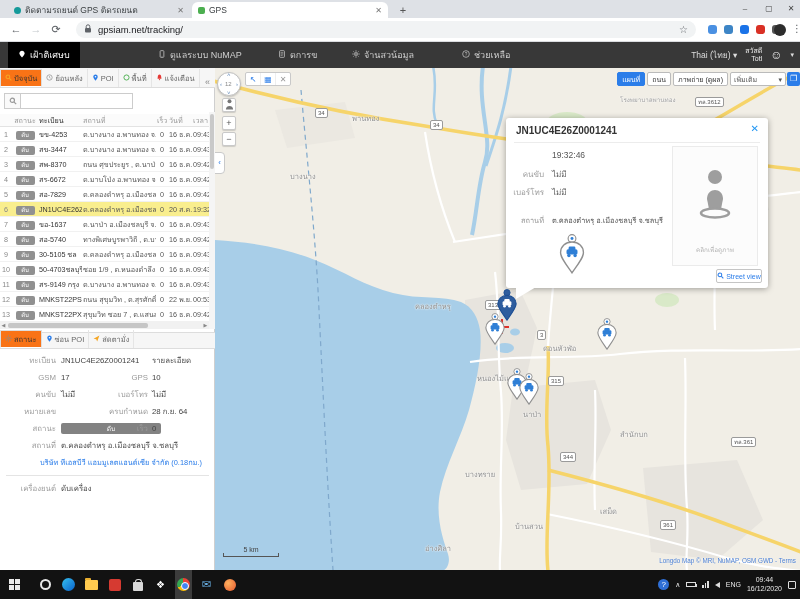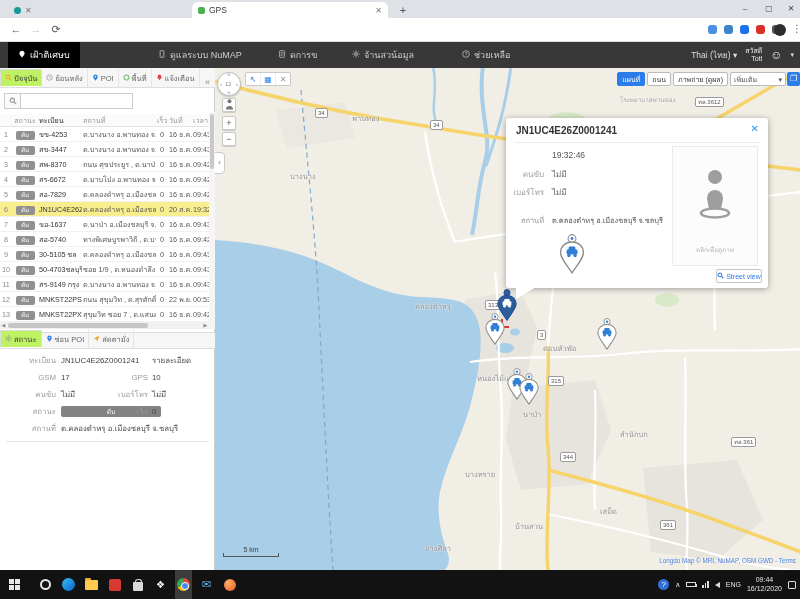--- a/index.html
+++ b/index.html
@@ -32,21 +32,21 @@
 .nav-item{position:absolute;top:0;height:26px;display:flex;align-items:center;gap:4px;padding:0 10px;color:#cfcfcf;font-size:9px;white-space:nowrap}
 .nav-item.active{background:#000;color:#fff}
 .nav-right{position:absolute;right:6px;top:0;height:26px;display:flex;align-items:center;gap:8px;color:#ddd;font-size:8.5px}
 .greet{display:flex;flex-direction:column;line-height:1.1;font-size:7px;text-align:right;color:#eee}
 .smiley{font-size:12px;color:#f0f0f0}
 
 
 .sidebar{position:absolute;left:0;top:68px;width:215px;height:502px;background:#fff;border-right:1px solid #cfcfcf}
 .s-tabs{position:absolute;left:0;top:0;width:215px;height:20px;background:#f6f6f6;border-bottom:1px solid #ddd;display:flex;align-items:flex-end}
 .s-tab{height:18px;display:flex;align-items:center;gap:2px;padding:0 4px;font-size:7.5px;color:#666;border-right:1px solid #e5e5e5;white-space:nowrap}
-.s-tab.active{background:#bef264;border:1px solid #ddd;border-bottom:1px solid #fff;color:#333}
+.s-tab.active{background:#f97316;border:1px solid #ddd;border-bottom:1px solid #fff;color:#333}
 .s-collapse{margin-left:auto;padding:0 5px;color:#888;font-size:9px}
 .searchrow{position:absolute;left:4px;top:25px;height:16px;display:flex}
 .searchicon{width:17px;height:16px;border:1px solid #ccc;background:#fafafa;display:flex;align-items:center;justify-content:center}
 .searchinput{width:112px;height:16px;border:1px solid #ccc;border-left:none;font-size:8px;padding:0 3px;outline:none}
 .vtable{position:absolute;left:0;top:46px;width:215px}
 .vrow{display:flex;height:15px;line-height:15px;border-bottom:1px solid #f1f1f1;font-size:7.2px;color:#555;white-space:nowrap}
 .vrow.hdr{height:13px;line-height:13px;background:#fbfbfb;color:#999;border-bottom:1px solid #e3e3e3}
 .vrow.hl{background:#f9ee8e}
 .c{overflow:hidden;padding:0 1px;flex:0 0 auto}
 .c0{width:12px;text-align:center;color:#888}
@@ -149,37 +149,46 @@
 .ico-orange{width:12px;height:12px;border-radius:50%;background:radial-gradient(circle at 35% 35%,#ffb05e,#e4572e)}
 </style>
 </head>
 <body>
 
 <div id="screen">
 
   <div class="tabstrip">
     <div class="tab inactive">
       <span class="fav" style="background:#159a9a"></span>
+      <span class="ttl">ติดตามรถยนต์ GPS ติดรถยนต</span>
       <span class="x">✕</span>
     </div>
     <div class="tab active">
       <span class="fav" style="background:#4caf50;border-radius:2px"></span>
       <span class="ttl">GPS</span>
       <span class="x">✕</span>
     </div>
     <div class="newtab">+</div>
     <div class="wctl" style="left:736px">–</div>
     <div class="wctl" style="left:760px">▢</div>
     <div class="wctl" style="left:782px">✕</div>
   </div>
 
   <div class="toolbar">
     <div class="navbtn" style="left:8px">←</div>
     <div class="navbtn" style="left:28px;color:#c3c7cb">→</div>
     <div class="navbtn" style="left:48px">⟳</div>
+    <div class="omnibox">
+      <span><svg width="8" height="9" viewBox="0 0 8 9">
+            <rect x="1" y="4" width="6" height="4.5" rx="1" fill="#5f6368"></rect>
+            <path d="M2.2 4 V2.6 a1.8 1.8 0 0 1 3.6 0 V4" fill="none" stroke="#5f6368" stroke-width="1"></path>
+          </svg></span>
+      <span class="url">gpsiam.net/tracking/</span>
+      <span class="star">☆</span>
+    </div>
     <div class="extrow" style="left:708px" id="extrow">
         <span class="extdot" style="background: rgb(74, 144, 226);"></span>
         <span class="extdot" style="background: rgb(61, 133, 198);"></span>
         <span class="extdot" style="background: rgb(26, 115, 232);"></span>
         <span class="extdot" style="background: rgb(217, 48, 37);"></span>
         <span class="extdot" style="background: rgb(85, 85, 85);"></span>
       </div>
     <div class="avatar" style="position:absolute;left:774px;top:6px"></div>
     <div class="kebab">⋮</div>
   </div>
@@ -473,30 +482,43 @@
           <span class="plab2">GPS</span>
           <span class="pval2">10</span>
         </div>
         <div class="prow">
           <span class="plab">คนขับ</span>
           <span class="pval">ไม่มี</span>
           <span class="plab2">เบอร์โทร</span>
           <span class="pval2">ไม่มี</span>
         </div>
         <div class="prow">
+          <span class="plab">หมายเลข</span>
+          <span class="pval"></span>
+          <span class="plab2">ครบกำหนด</span>
+          <span class="pval2">28 ก.ย. 64</span>
+        </div>
+        <div class="prow">
           <span class="plab">สถานะ</span>
           <span class="statusbar">ดับ</span>
           <span class="plab2">เร็ว</span>
           <span class="pval2">0</span>
         </div>
         <div class="prow">
           <span class="plab">สถานที่</span>
           <span class="pval">ต.คลองตำหรุ อ.เมืองชลบุรี จ.ชลบุรี</span>
         </div>
+        <div class="prow">
+          <span class="plink">บริษัท ทีเอสบีวี แอมมูเลตแอนด์เซีย จำกัด (0.18กม.)</span>
+        </div>
         <div class="pdivider"></div>
+        <div class="prow">
+          <span class="plab">เครื่องยนต์</span>
+          <span class="pval">ดับเครื่อง</span>
+        </div>
       </div>
   </div>
 
   <div class="map">
     <svg class="base" width="585" height="502" viewBox="0 0 585 502">
       <rect width="585" height="502" fill="#f1eee6"></rect>
       <path d="M60,42 L130,34 L140,70 L72,80 Z" fill="#ebe8e1"></path>
       <path d="M478,110 L542,102 L554,142 L494,152 Z" fill="#e7e4de"></path>
       <path d="M250,232 L305,222 L322,260 L312,307 L264,314 L250,274 Z" fill="#e7e4de"></path>
       <path d="M298,320 L380,312 L396,362 L372,416 L306,422 L291,372 Z" fill="#e7e4de"></path>

